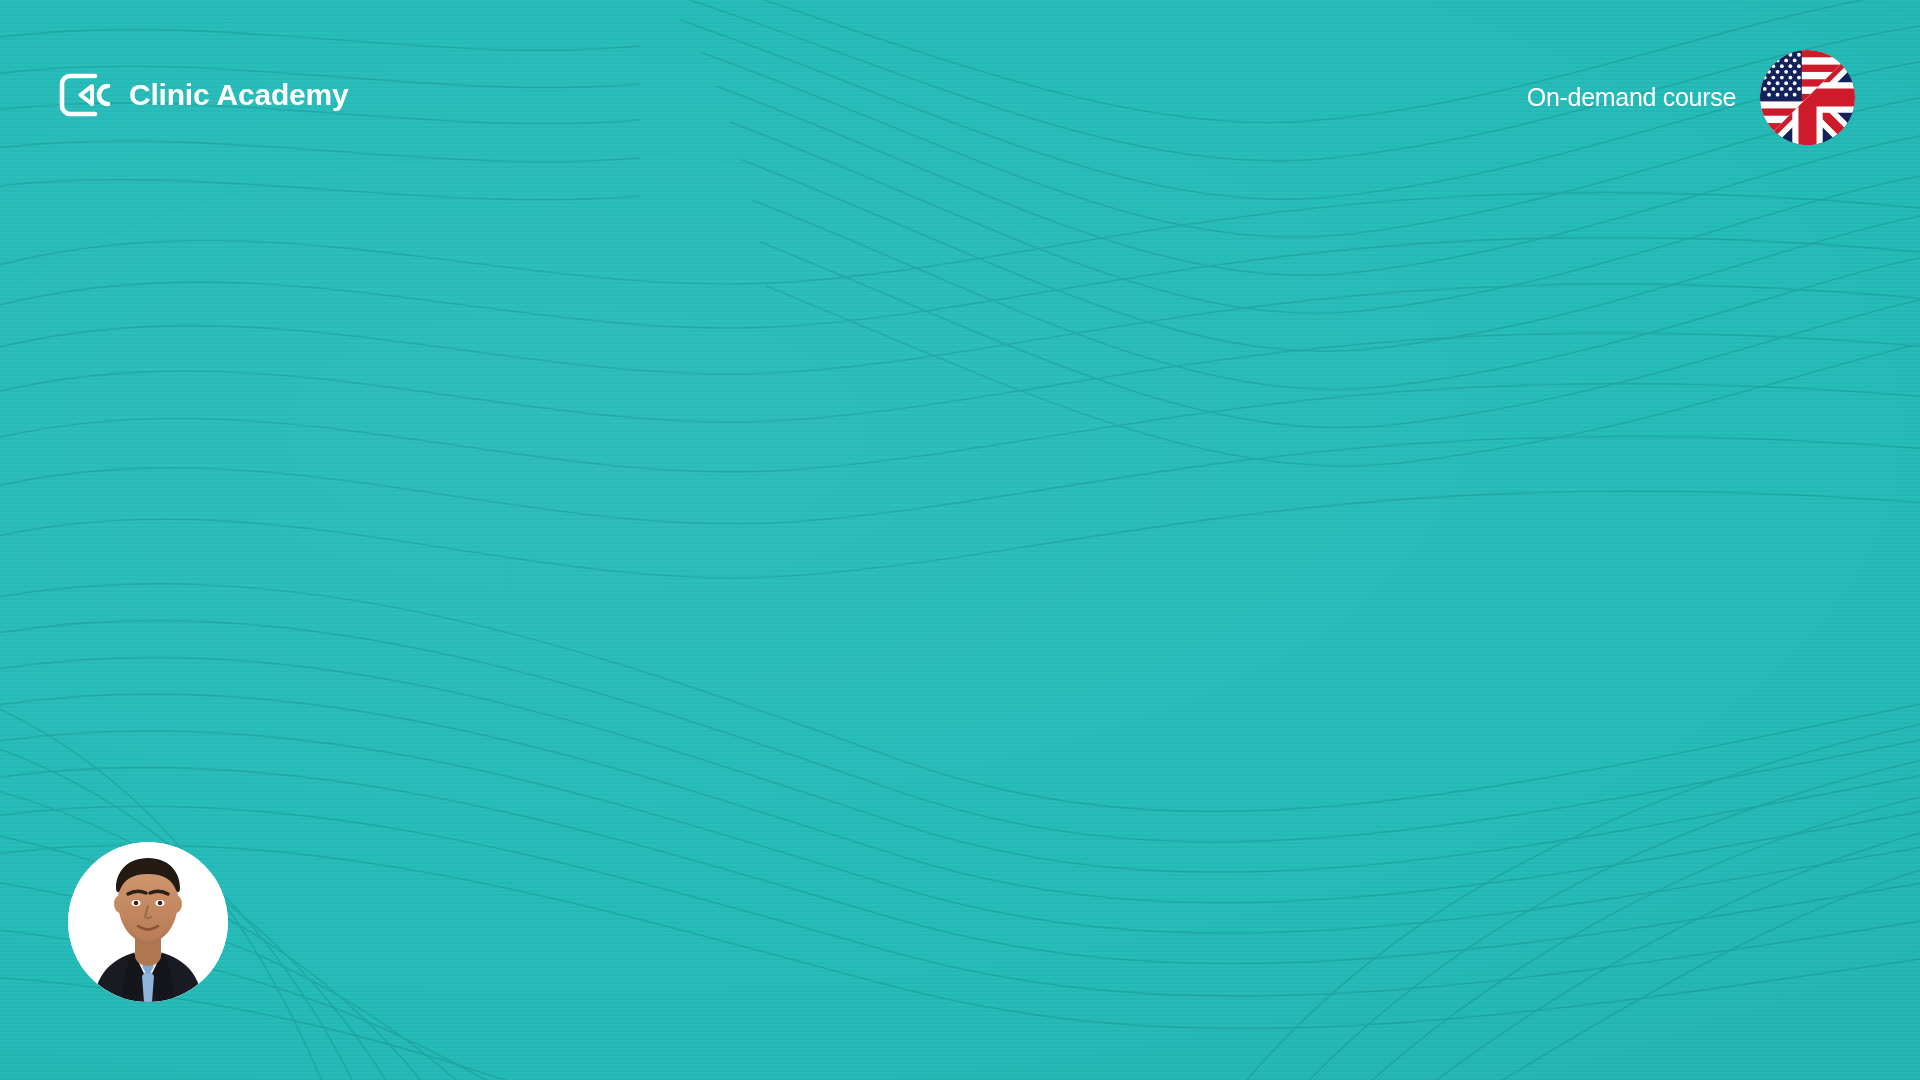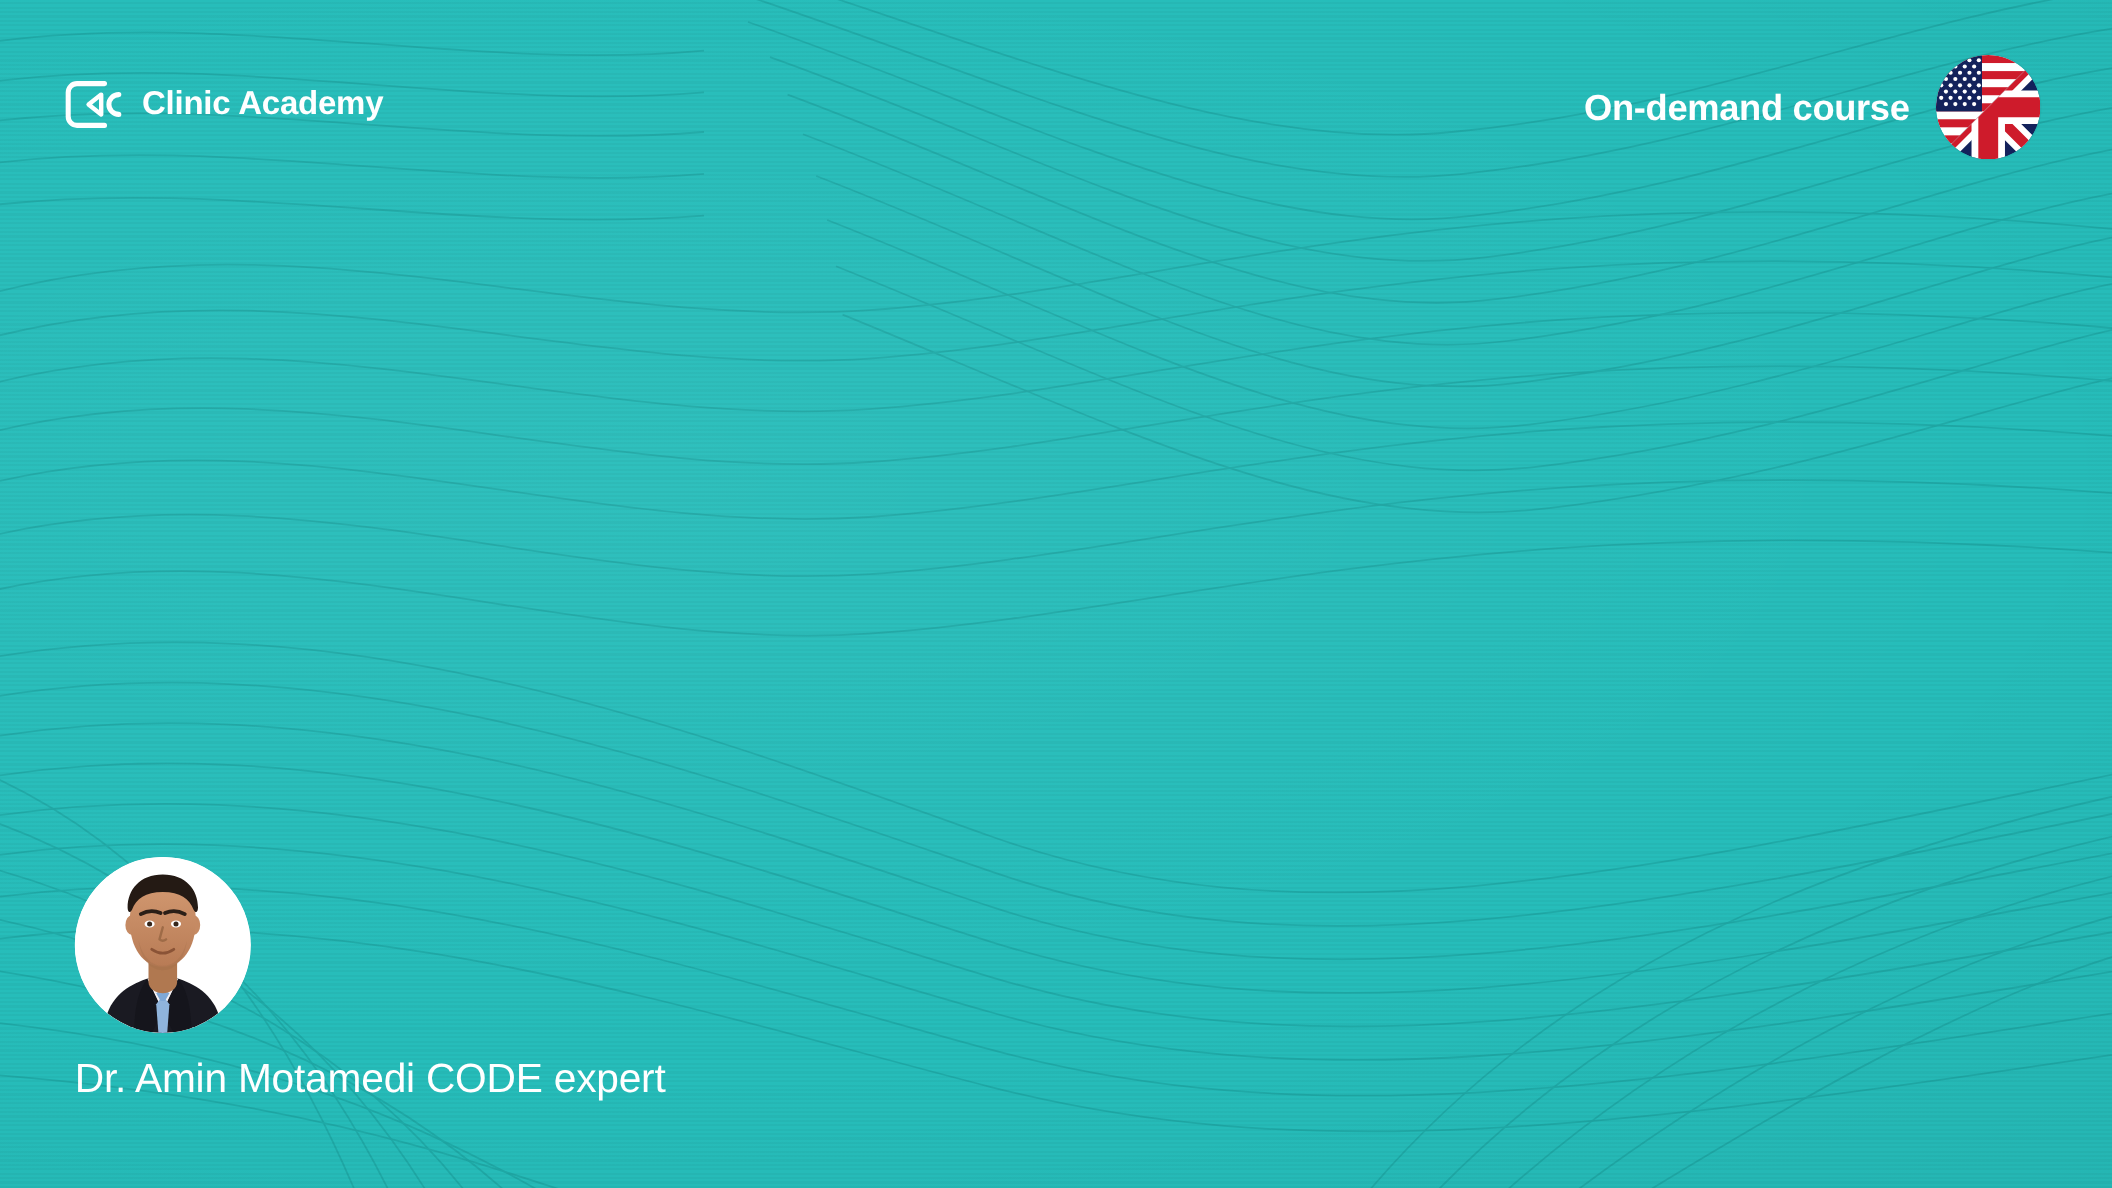--- a/index.html
+++ b/index.html
@@ -81,22 +81,22 @@
     position: absolute;
     right: 65px;
     top: 50px;
     display: flex;
     align-items: center;
     gap: 24px;
     z-index: 5;
   }
   .ondemand-label {
     color: #ffffff;
-    font-size: 33px;
-    font-weight: bold;
+    font-size: 25px;
+    font-weight: normal;
     letter-spacing: -0.3px;
     line-height: 1;
     white-space: nowrap;
   }
   .lang-badge {
     width: 95px;
     height: 95px;
     border-radius: 50%;
     overflow: hidden;
     flex: 0 0 auto;
@@ -363,16 +363,15 @@
           <circle cx="92" cy="61" r="2.3" fill="#35261B"></circle>
 
           <path d="M80,64 L77,75 q3,2.4 6,0" stroke="#9E6B47" stroke-width="2.2" fill="none" stroke-linecap="round" stroke-linejoin="round"></path>
 
           <path d="M70,84 q10,7 20,0" stroke="#8A5336" stroke-width="2.6" fill="none" stroke-linecap="round"></path>
 
           <path d="M58,76 C62,92 70,99 80,99 C90,99 98,92 102,76 C100,92 92,103 80,103 C68,103 60,92 58,76 Z" fill="#9A6A48" opacity="0.28"></path>
         </g>
       </svg>
     </div>
-    <div class="presenter-name">Dr. Amin Motamedi CODE expert</div>
   </div>
 
 </div>
 
 </body></html>

